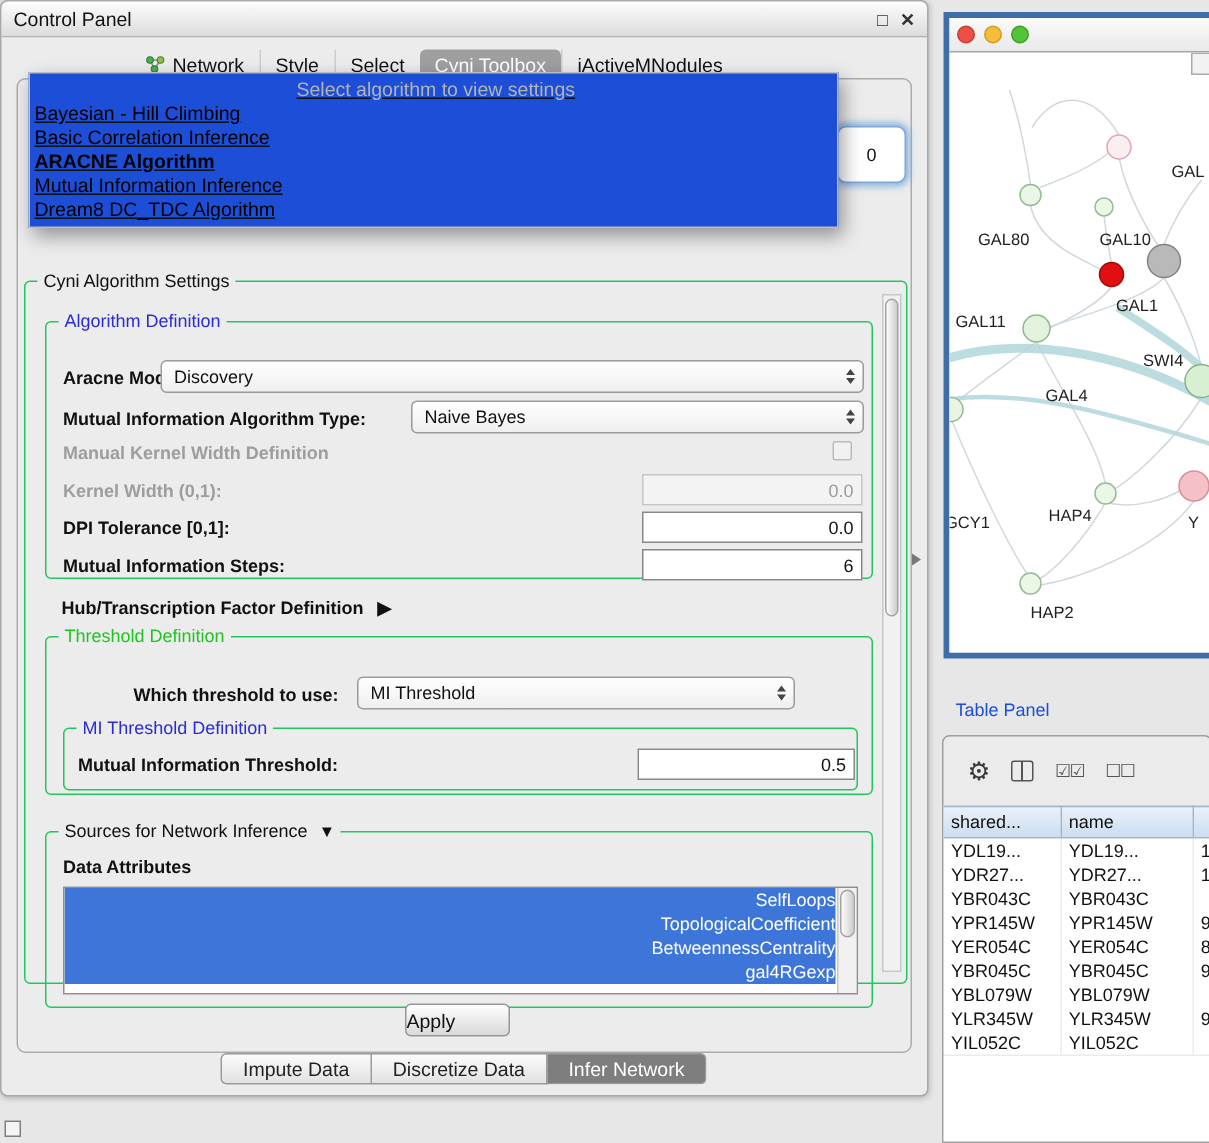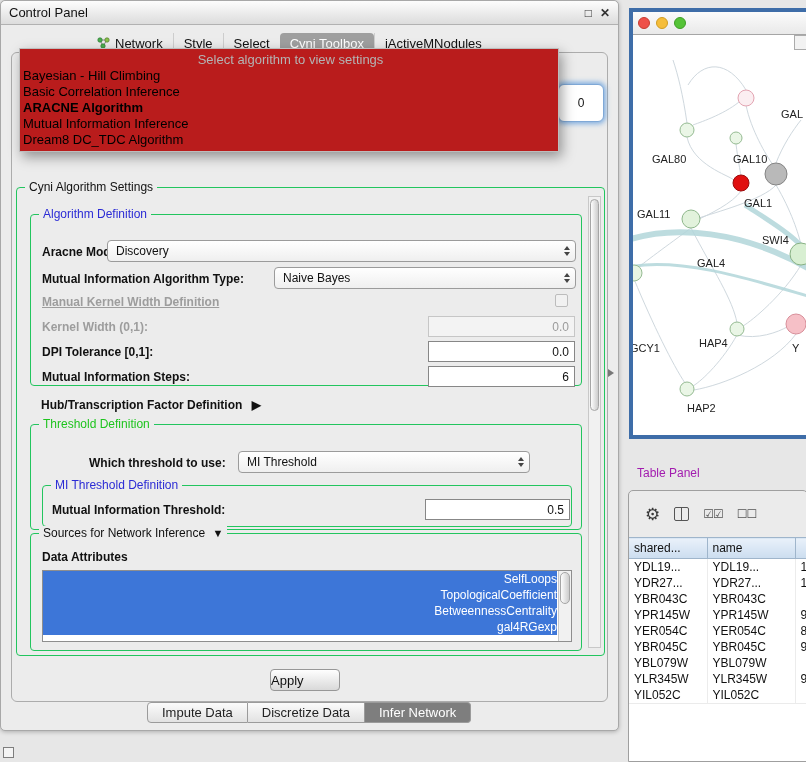--- a/index.html
+++ b/index.html
@@ -61,22 +61,22 @@
     border-radius:4px;font-size:13px;display:flex;align-items:center;justify-content:flex-start;color:#111;}
 
   .bottom-tabs{position:absolute;left:146px;top:701px;display:flex;height:21px;}
   .btab{border:1px solid #9b9b9b;border-left:none;background:linear-gradient(#fbfbfb,#e2e2e2);
     font-size:13px;display:flex;align-items:center;justify-content:center;padding:0 14px;color:#222;white-space:nowrap;}
   .btab:first-child{border-left:1px solid #9b9b9b;border-radius:4px 0 0 4px;}
   .btab:last-child{border-radius:0 4px 4px 0;}
   .btab.active{background:#7e7e7e;color:#fff;}
 
   
-  .popup{position:absolute;left:18px;top:47px;width:540px;background:#b91c1c;border:1px solid #bdbdbd;
-    box-shadow:3px 5px 12px rgba(0,0,0,.38);padding:3px 0;z-index:60;}
+  .popup{position:absolute;left:18px;top:47px;width:540px;background:#1d4ed8;border:1px solid #bdbdbd;
+    box-shadow:3px 5px 12px rgba(0,0,0,.38);padding:3px 0;z-index:60;text-decoration:underline;}
   .ditem{height:16px;line-height:16px;font-size:13px;padding-left:3px;color:#000;white-space:nowrap;}
   .ditem.ph{color:#b4b4b4;text-align:center;}
   .ditem.sel{font-weight:bold;}
 
   .focus-spinner{position:absolute;left:546px;top:31px;width:46px;height:38px;background:#fff;
     border:1px solid #7fa8d6;border-radius:6px;box-shadow:0 0 5px 2px rgba(95,155,220,.75);
     font-size:12px;display:flex;align-items:center;justify-content:center;z-index:5;}
 
   
   .net-window{position:absolute;left:629px;top:8px;width:182px;height:431px;
@@ -84,21 +84,21 @@
   .net-titlebar{position:absolute;left:0;top:0;right:0;height:22px;background:linear-gradient(#fbfbfb,#e9e9e9);}
   .tl{position:absolute;top:5px;width:12px;height:12px;border-radius:50%;}
   .tl.red{left:5px;background:#ee5048;border:1px solid #c53c31;}
   .tl.yellow{left:23px;background:#f5bd3a;border:1px solid #d09c22;}
   .tl.green{left:41px;background:#55c337;border:1px solid #3f9e26;}
   .net-canvas{position:absolute;left:0;top:22px;right:0;bottom:0;background:#fff;border-top:1px solid #a5a5a5;overflow:hidden;}
   .scroll-stub{position:absolute;right:0;top:0;width:13px;height:15px;background:#f2f2f2;border:1px solid #ababab;}
 
   
   .tp-strip{position:absolute;left:628px;top:460px;width:178px;height:26px;font-size:12px;
-    display:flex;align-items:center;padding-left:9px;color:#a21caf;}
+    display:flex;align-items:center;padding-left:9px;color:#1d4ed8;}
   .table-window{position:absolute;left:628px;top:490px;width:180px;height:272px;background:#ebebeb;
     border:1px solid #9f9f9f;border-radius:5px 5px 0 0;overflow:hidden;}
   .tp-toolbar{position:absolute;left:0;top:0;right:0;height:46px;display:flex;align-items:center;gap:14px;padding-left:16px;}
   .gear{font-size:17px;color:#3a3a3a;line-height:1;}
   .col-icon{width:15px;height:14px;border:1.5px solid #555;border-radius:2px;
     background:linear-gradient(to right,transparent 45%,#555 45%,#555 55%,transparent 55%);}
   .pair{font-size:12px;color:#555;letter-spacing:-1px;}
   .tp-table{position:absolute;left:0;top:46px;border-collapse:collapse;table-layout:fixed;width:206px;background:#fff;}
   .tp-table th{background:linear-gradient(#e9f1fa,#cbddef);border:1px solid #9fb5cb;border-left:none;
     font-size:12px;font-weight:normal;text-align:left;padding:3px 5px;height:21px;white-space:nowrap;overflow:hidden;}
@@ -178,21 +178,21 @@
 
           <span class="lbl b" style="left:11px;top:57px;">Mutual Information Algorithm Type:</span>
           <div class="combo" style="left:243px;top:52px;width:302px;">
             <span>Naive Bayes</span>
             <span class="arrows">
                 <span class="tri-up"></span>
                 <span class="tri-dn"></span>
               </span>
           </div>
 
-          <span class="lbl dis" style="left:11px;top:80px;text-decoration:underline;">Manual Kernel Width Definition</span>
+          <span class="lbl dis" style="left:11px;top:80px;">Manual Kernel Width Definition</span>
           <span class="checkbox" style="left:524px;top:79px;"></span>
 
           <span class="lbl dis" style="left:11px;top:105px;">Kernel Width (0,1):</span>
           <div class="tfield dis" style="left:397px;top:101px;width:147px;">
             <span>0.0</span>
           </div>
 
           <span class="lbl b" style="left:11px;top:130px;">DPI Tolerance [0,1]:</span>
           <div class="tfield" style="left:397px;top:126px;width:147px;">
             <span>0.0</span>
@@ -223,21 +223,21 @@
 
           <div class="grp" style="left:11px;top:60px;width:530px;height:42px;">
             <span class="grp-legend blue" style="background:#ececec;">MI Threshold Definition</span>
             <span class="lbl b" style="left:9px;top:17px;">Mutual Information Threshold:</span>
             <div class="tfield" style="left:382px;top:13px;width:145px;">
               <span>0.5</span>
             </div>
           </div>
         </div>
 
-        <div class="grp" style="left:13px;top:345px;width:552px;height:118px;">
+        <div class="grp" style="left:13px;top:366px;width:552px;height:118px;">
           <span class="grp-legend">
             <span>Sources for Network Inference</span>
             <span style="margin-left:4px;font-size:11px;">▼</span>
           </span>
 
           <span class="lbl b" style="left:11px;top:16px;">Data Attributes</span>
 
           <div class="listbox" style="left:11px;top:36px;width:530px;height:72px;text-align:right;">
             <div class="litem">SelfLoops</div>
             <div class="litem">TopologicalCoefficient</div>

